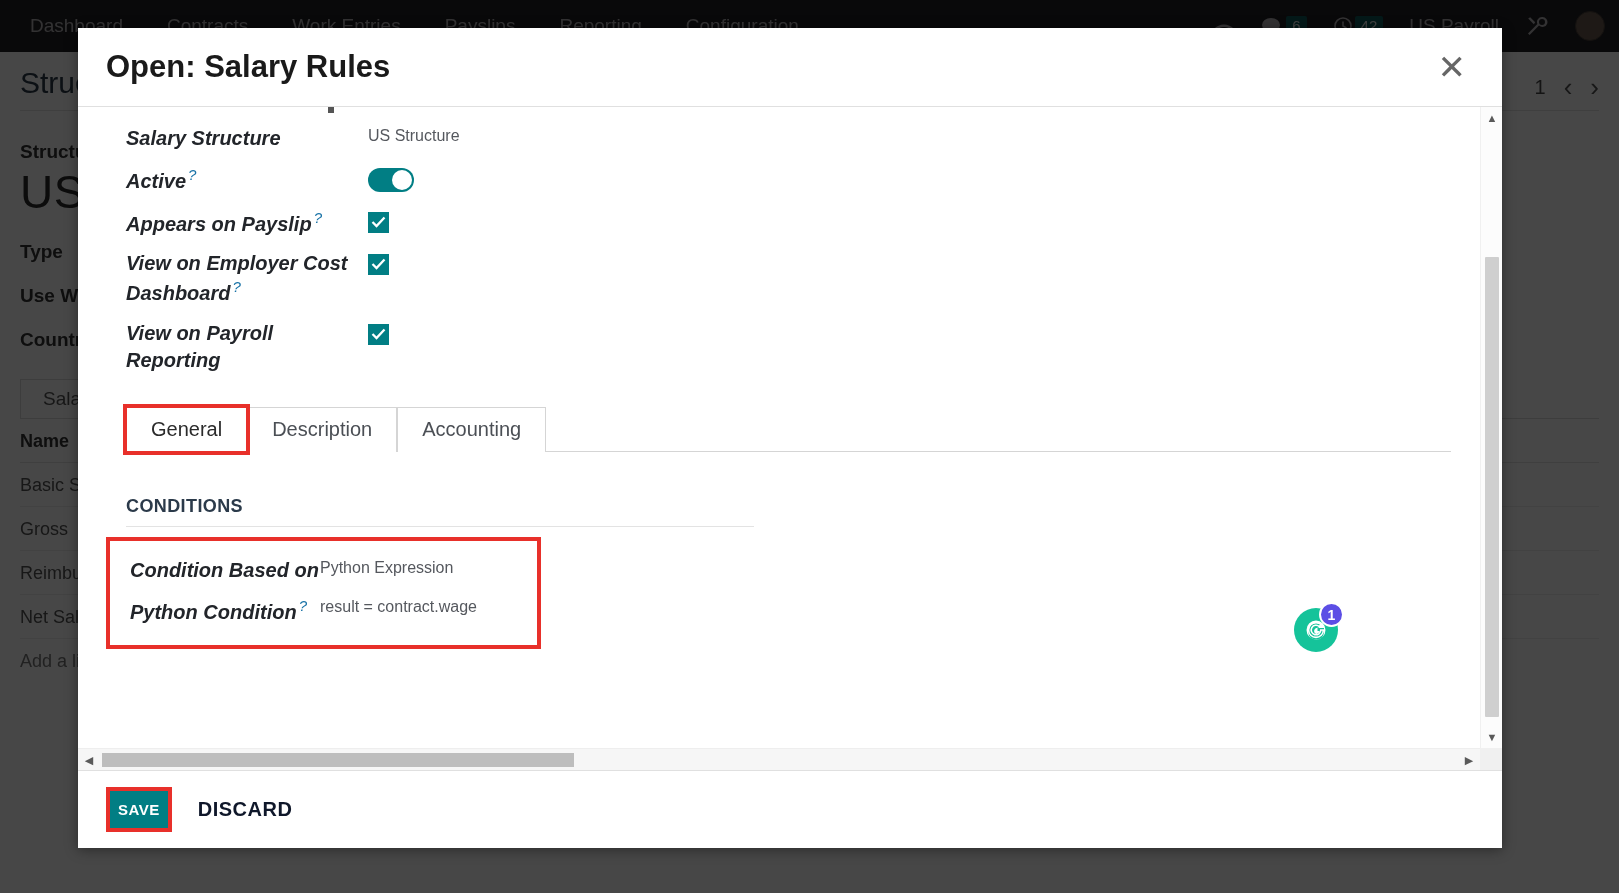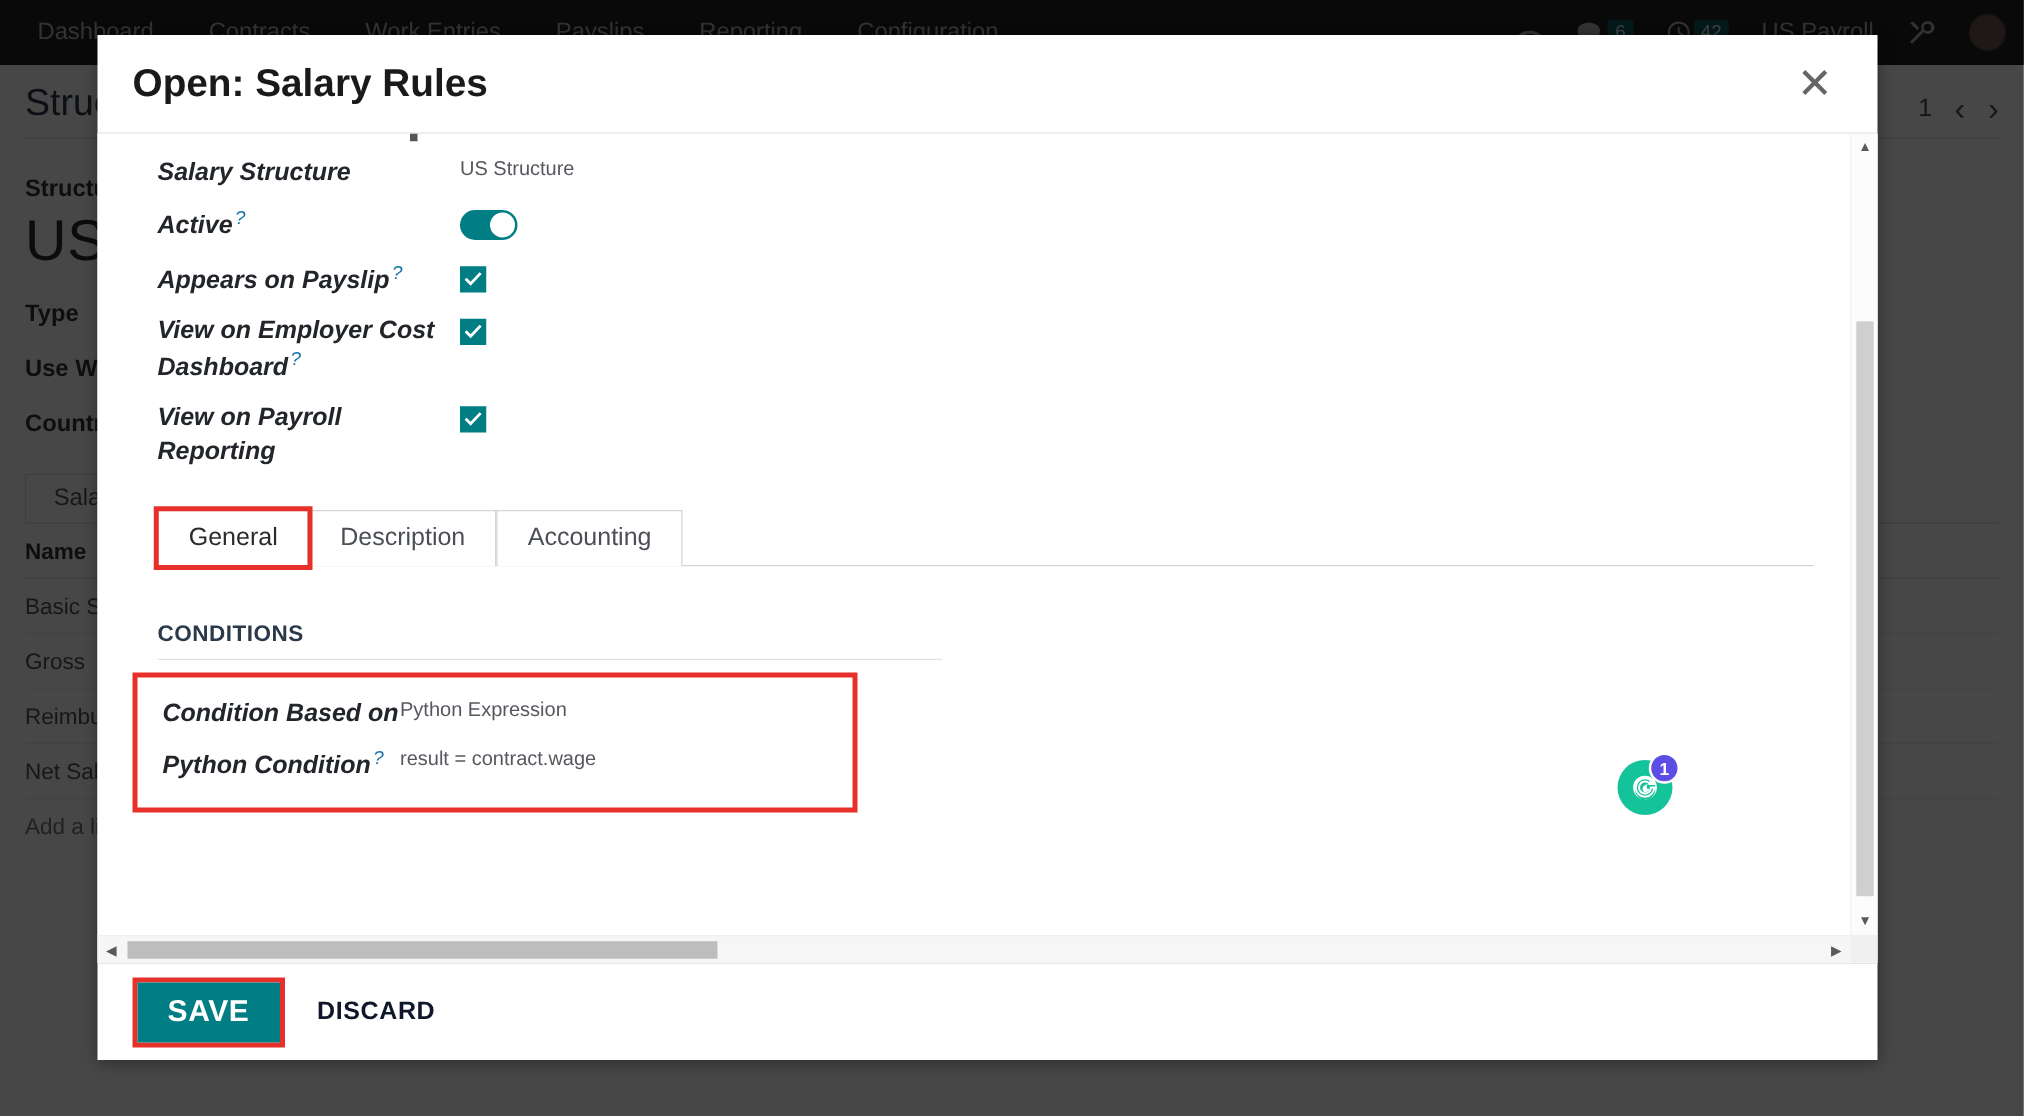--- a/index.html
+++ b/index.html
@@ -172,21 +172,21 @@
     margin: 44px 0 0 48px;
     font-size: 18px; font-weight: bold; color: #2b3a4a;
     letter-spacing: .4px;
   }
   .sect-rule {
     margin-left: 48px; width: 628px;
     border-bottom: 1px solid #e3e3e3; margin-top: 9px;
   }
   #conditions-block {
     margin-left: 28px; margin-top: 10px;
-    width: 580px; padding: 10px 0 12px 0;
+    width: 435px; padding: 10px 0 12px 0;
     border: 4px solid #e8302a;
   }
   #conditions-block .frow { padding-left: 20px; }
   #conditions-block .flabel { width: 190px; }
 
   .grammarly {
     position: absolute; right: 142px; bottom: 96px;
     width: 44px; height: 44px;
   }
   .g-circle {
@@ -241,22 +241,22 @@
 
   #modal-footer {
     height: 78px; flex: none;
     border-top: 1px solid #e0e0e0;
     display: flex; align-items: center;
     padding: 0 28px;
     gap: 14px;
   }
   #save-btn {
     background: #017e84; color: #fff;
-    font-size: 24px; font-weight: bold;
-    padding: 10px 24px; letter-spacing: .5px;
+    font-size: 15px; font-weight: bold;
+    padding: 10px 8px; letter-spacing: .5px;
     border: none; cursor: pointer;
     font-family: "Liberation Sans", sans-serif;
   }
   #save-wrap { border: 4px solid #e8302a; display: inline-block; }
   #discard-btn {
     background: transparent; border: none;
     color: #0f172a; font-size: 20px; font-weight: bold;
     letter-spacing: .5px; cursor: pointer; padding: 10px 12px;
     font-family: "Liberation Sans", sans-serif;
   }

